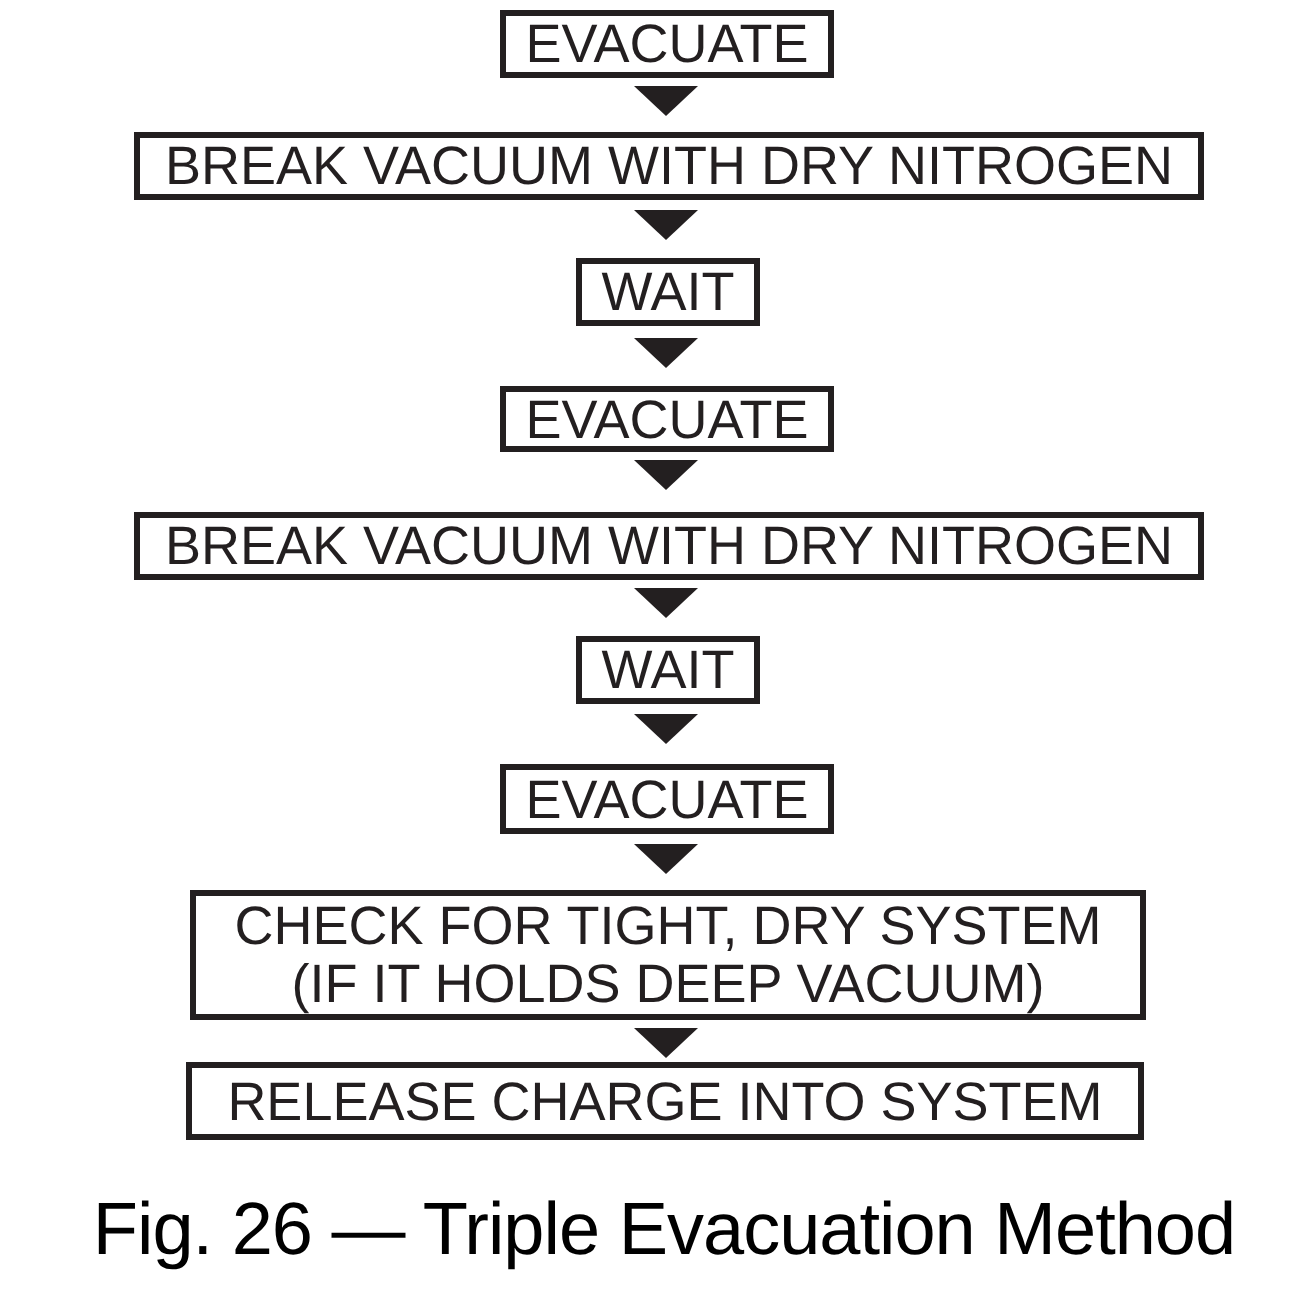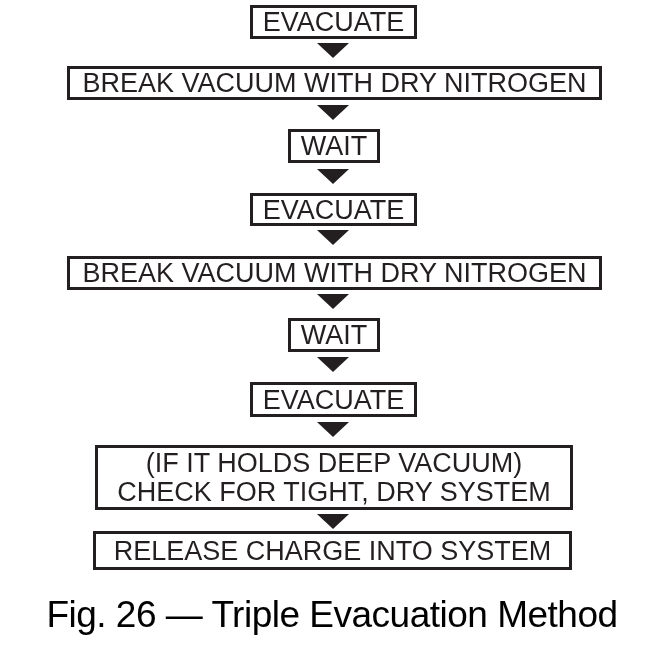--- a/index.html
+++ b/index.html
@@ -107,22 +107,22 @@
     <span>WAIT</span>
   </div>
   <div class="arrow-down a6"></div>
 
   <div class="flow-box b7">
     <span>EVACUATE</span>
   </div>
   <div class="arrow-down a7"></div>
 
   <div class="flow-box b8">
+    <span>CHECK FOR TIGHT, DRY SYSTEM</span>
     <span>(IF IT HOLDS DEEP VACUUM)</span>
-    <span>CHECK FOR TIGHT, DRY SYSTEM</span>
   </div>
   <div class="arrow-down a8"></div>
 
   <div class="flow-box b9">
     <span>RELEASE CHARGE INTO SYSTEM</span>
   </div>
 
   <div class="caption">Fig. 26 — Triple Evacuation Method</div>
 
 </div>

